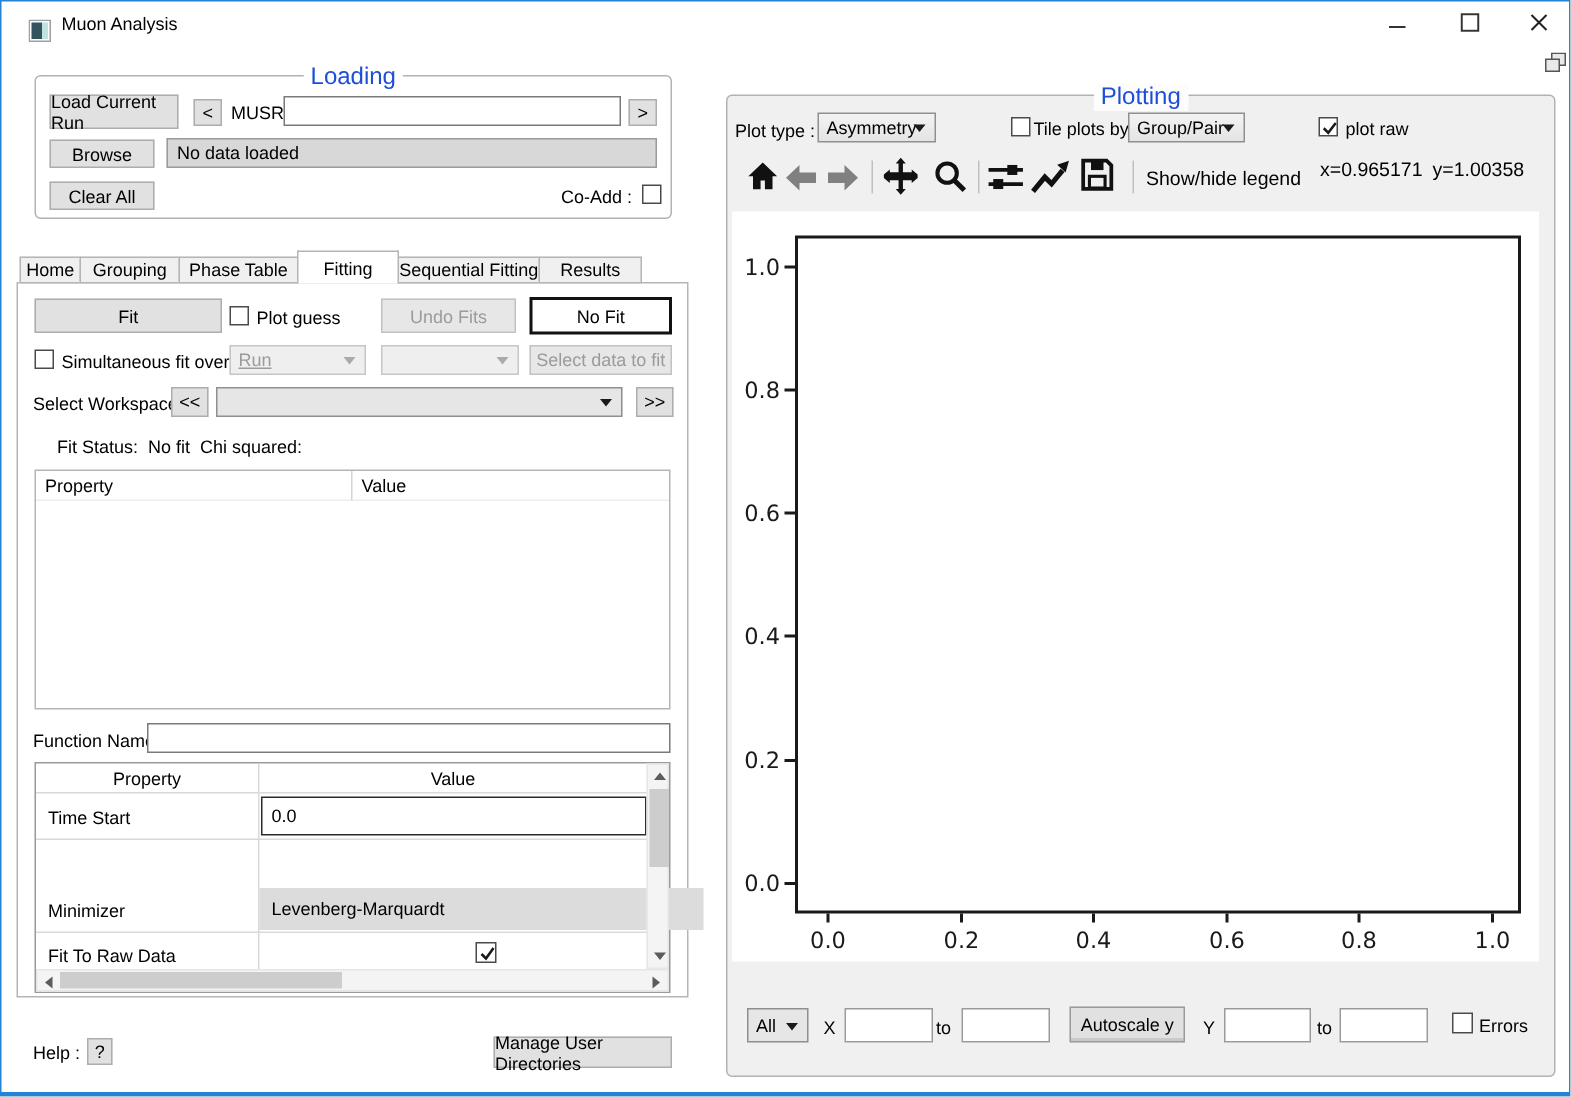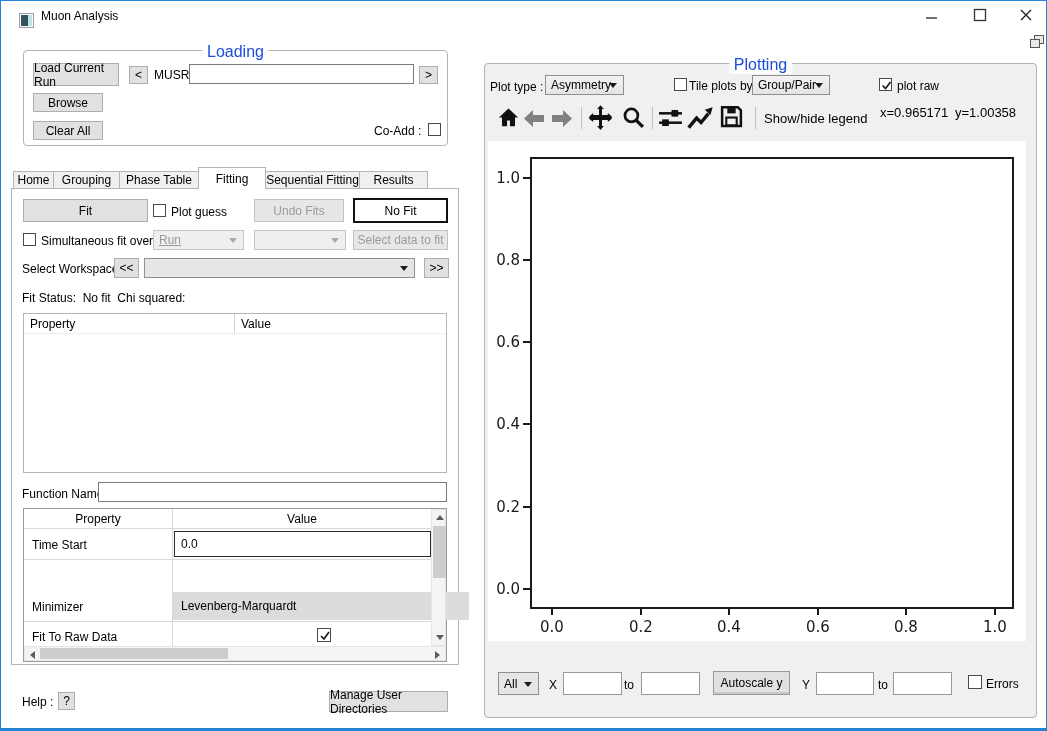--- a/index.html
+++ b/index.html
@@ -26,21 +26,21 @@
        color:#1d4ed8;font-size:16px;background:#fff;white-space:nowrap;}
   .tab{position:absolute;display:flex;align-items:center;justify-content:center;
        background:#f0f0f0;border:1px solid #b5b5b5;box-sizing:border-box;font-size:12px;}
   .tab.active{background:#fff;border-bottom:none;z-index:3;}
   .sep{position:absolute;width:1px;background:#c0c0c0;}
   .tick{position:absolute;background:#1a1a1a;}
   .tlab{position:absolute;font-family:"DejaVu Sans",sans-serif;font-size:15px;color:#1a1a1a;}
   .sb-track{position:absolute;background:#f4f4f4;box-sizing:border-box;border:1px solid #e6e6e6;}
   .sb-thumb{position:absolute;background:#cdcdcd;}
   .tri{position:absolute;width:0;height:0;}
-  .pre{white-space:pre;}
+  .pre{white-space:pre;margin-left:16px;}
 </style>
 </head>
 <body>
 
 <div class="win">
 
   <span class="abs" style="left:18px;top:12px;width:15px;height:15px;">
     <svg width="15" height="15">
         <rect x="0.5" y="0.5" width="14" height="14" fill="#fdfdfd" stroke="#9aa0a6"></rect>
         <rect x="2" y="2" width="7" height="11" fill="#33535f"></rect>
@@ -66,20 +66,21 @@
 
   <div class="gbox" style="left:22px;top:49px;width:425px;height:96px;">
     <span class="gtitle">Loading</span>
   </div>
   <div class="btn" style="left:32px;top:62px;width:86px;height:23px;">Load Current Run</div>
   <div class="btn" style="left:128px;top:65px;width:19px;height:18px;">&lt;</div>
   <span class="lbl" style="left:153px;top:67px;">MUSR</span>
   <input class="tin" style="left: 188px; top: 63px; width: 225px; height: 20px;" value="">
   <div class="btn" style="left:418px;top:65px;width:19px;height:18px;">&gt;</div>
   <div class="btn" style="left:32px;top:92px;width:70px;height:19px;">Browse</div>
+  <div class="abs" style="left:110px;top:91px;width:327px;height:20px;background:#d8d8d8;border:1px solid #9a9a9a;box-sizing:border-box;display:flex;align-items:center;padding-left:6px;">No data loaded</div>
   <div class="btn" style="left:32px;top:120px;width:70px;height:19px;">Clear All</div>
   <span class="lbl" style="left:373px;top:123px;">Co-Add :</span>
   <div class="cb" style="left:427px;top:122px;"></div>
 
   <div class="abs" style="left:10px;top:187px;width:448px;height:477px;background:#fff;border:1px solid #b5b5b5;box-sizing:border-box;"></div>
   <div class="tab" style="left:12px;top:170px;width:41px;height:18px;">Home</div>
   <div class="tab" style="left:52px;top:170px;width:67px;height:18px;">Grouping</div>
   <div class="tab" style="left:118px;top:170px;width:80px;height:18px;">Phase Table</div>
   <div class="tab active" style="left:197px;top:166px;width:68px;height:22px;">Fitting</div>
   <div class="tab" style="left:264px;top:170px;width:95px;height:18px;">Sequential Fitting</div>

